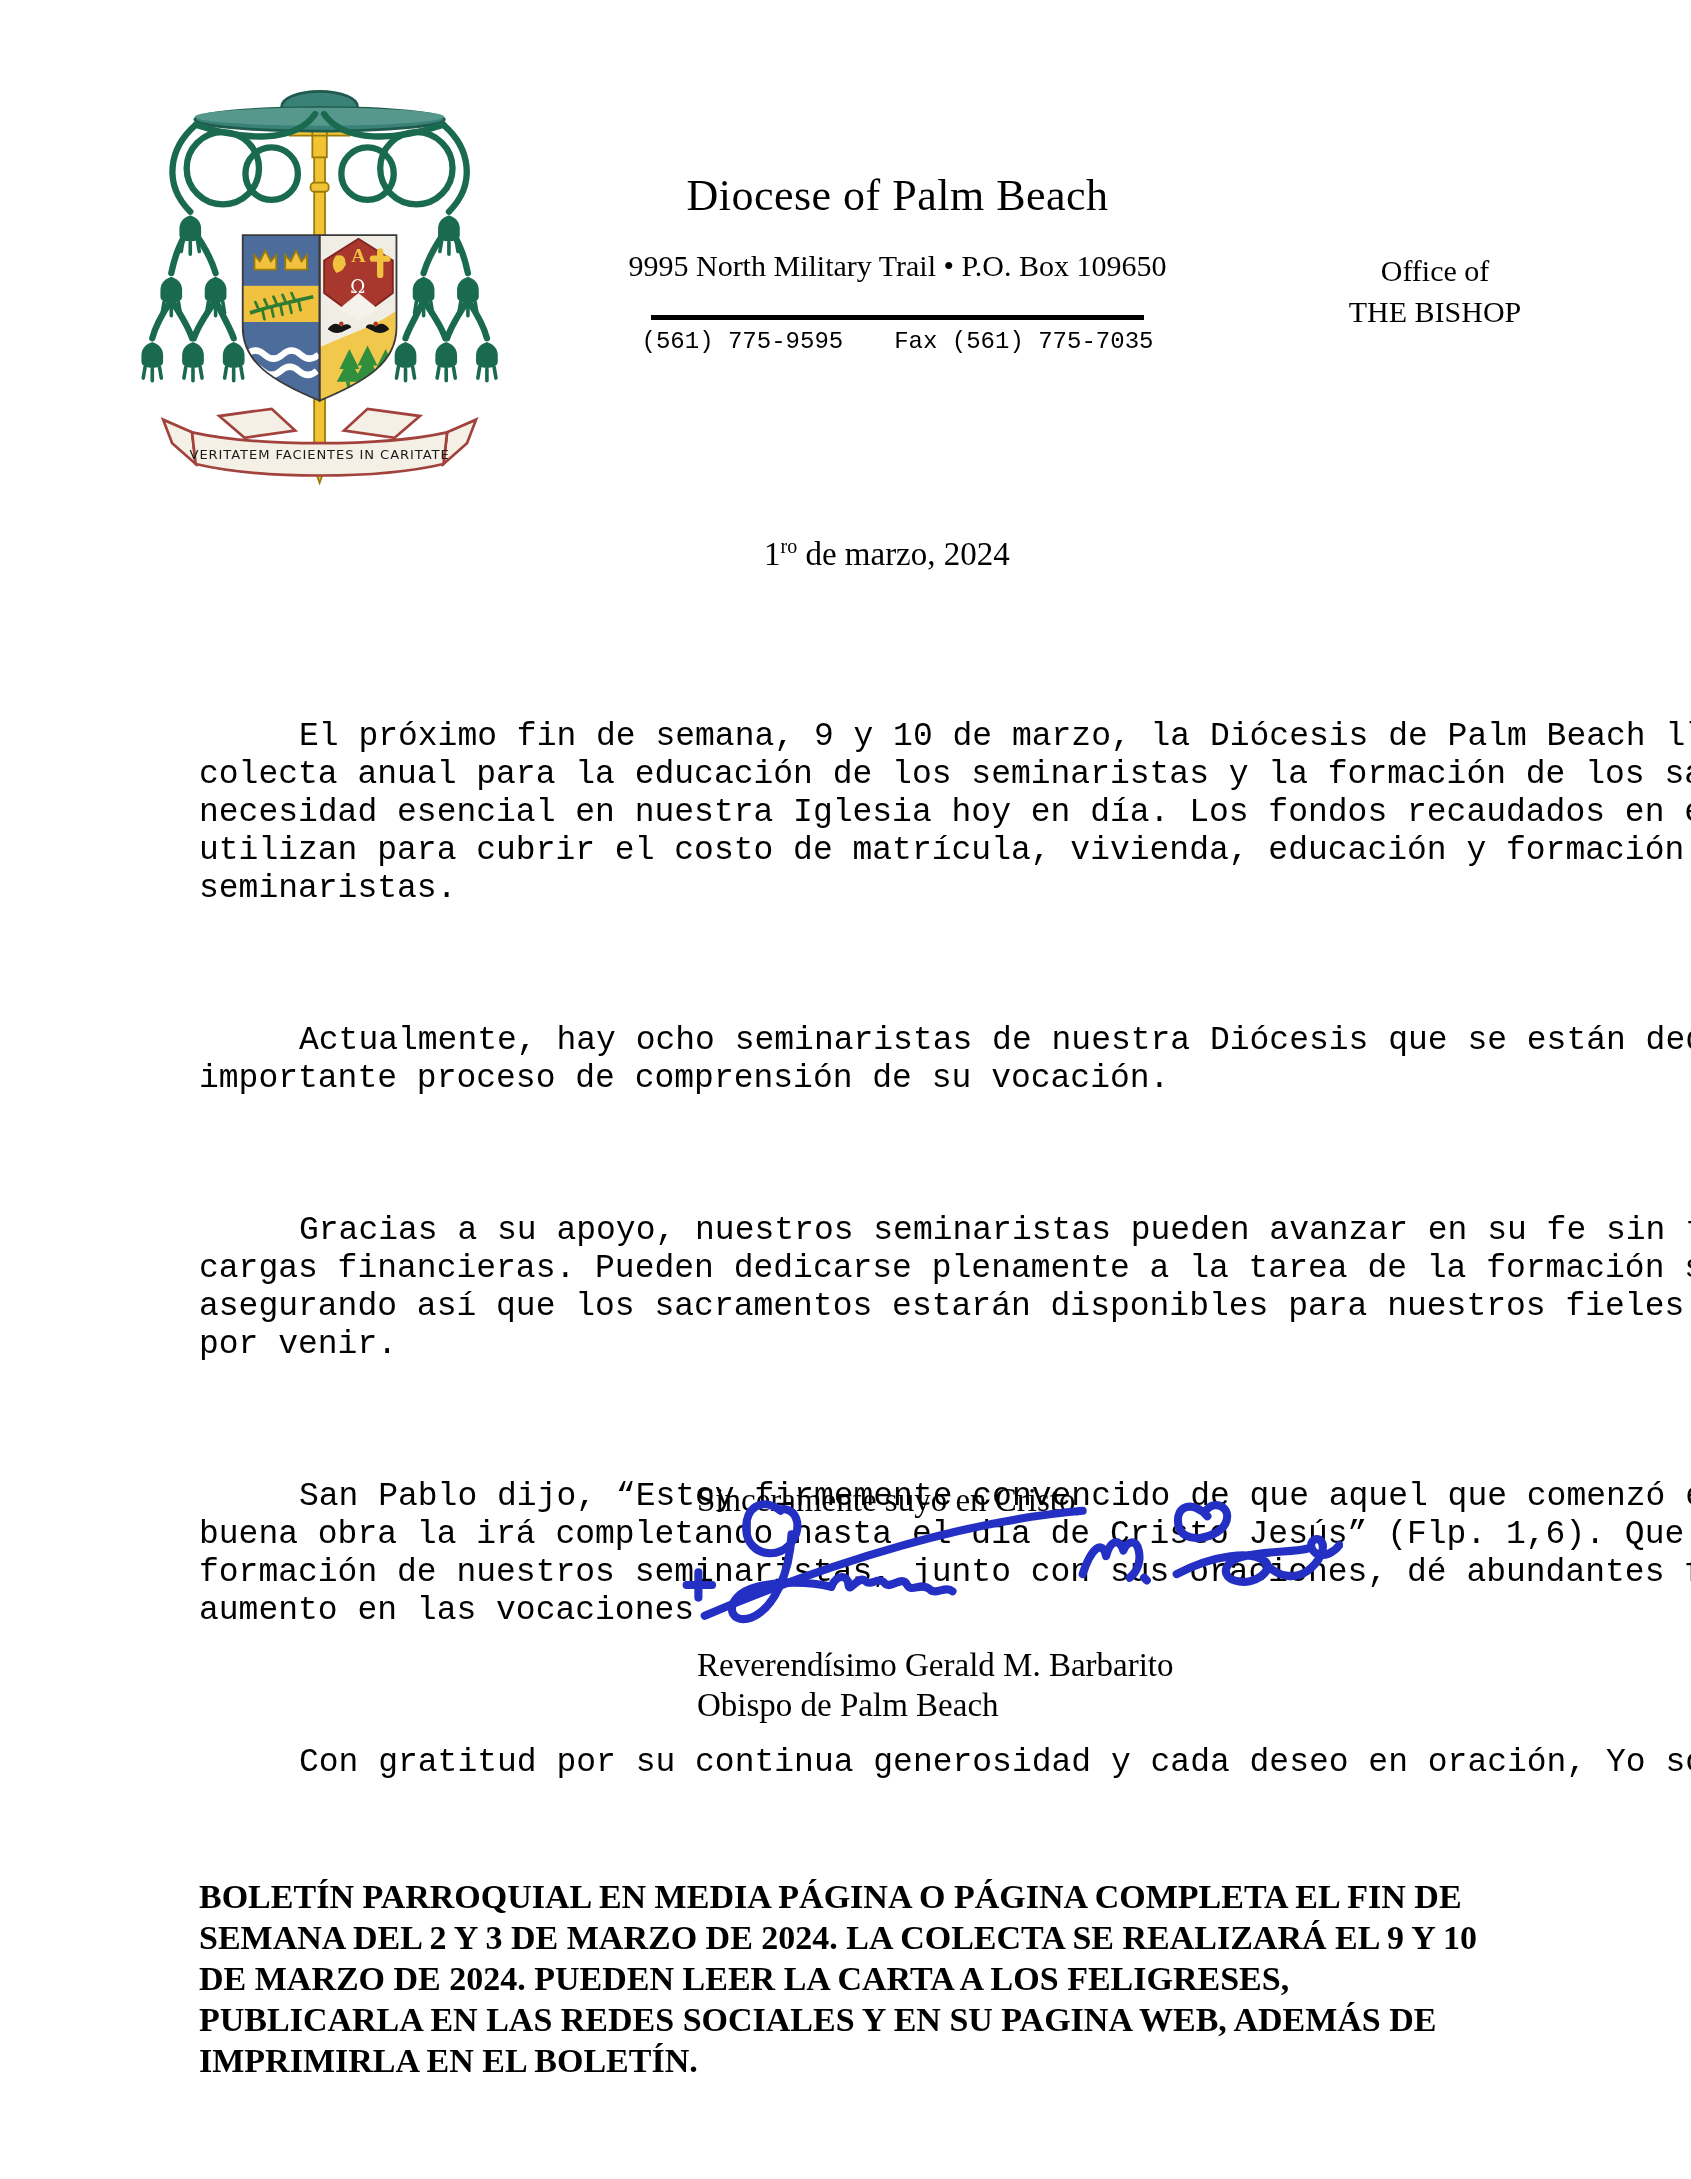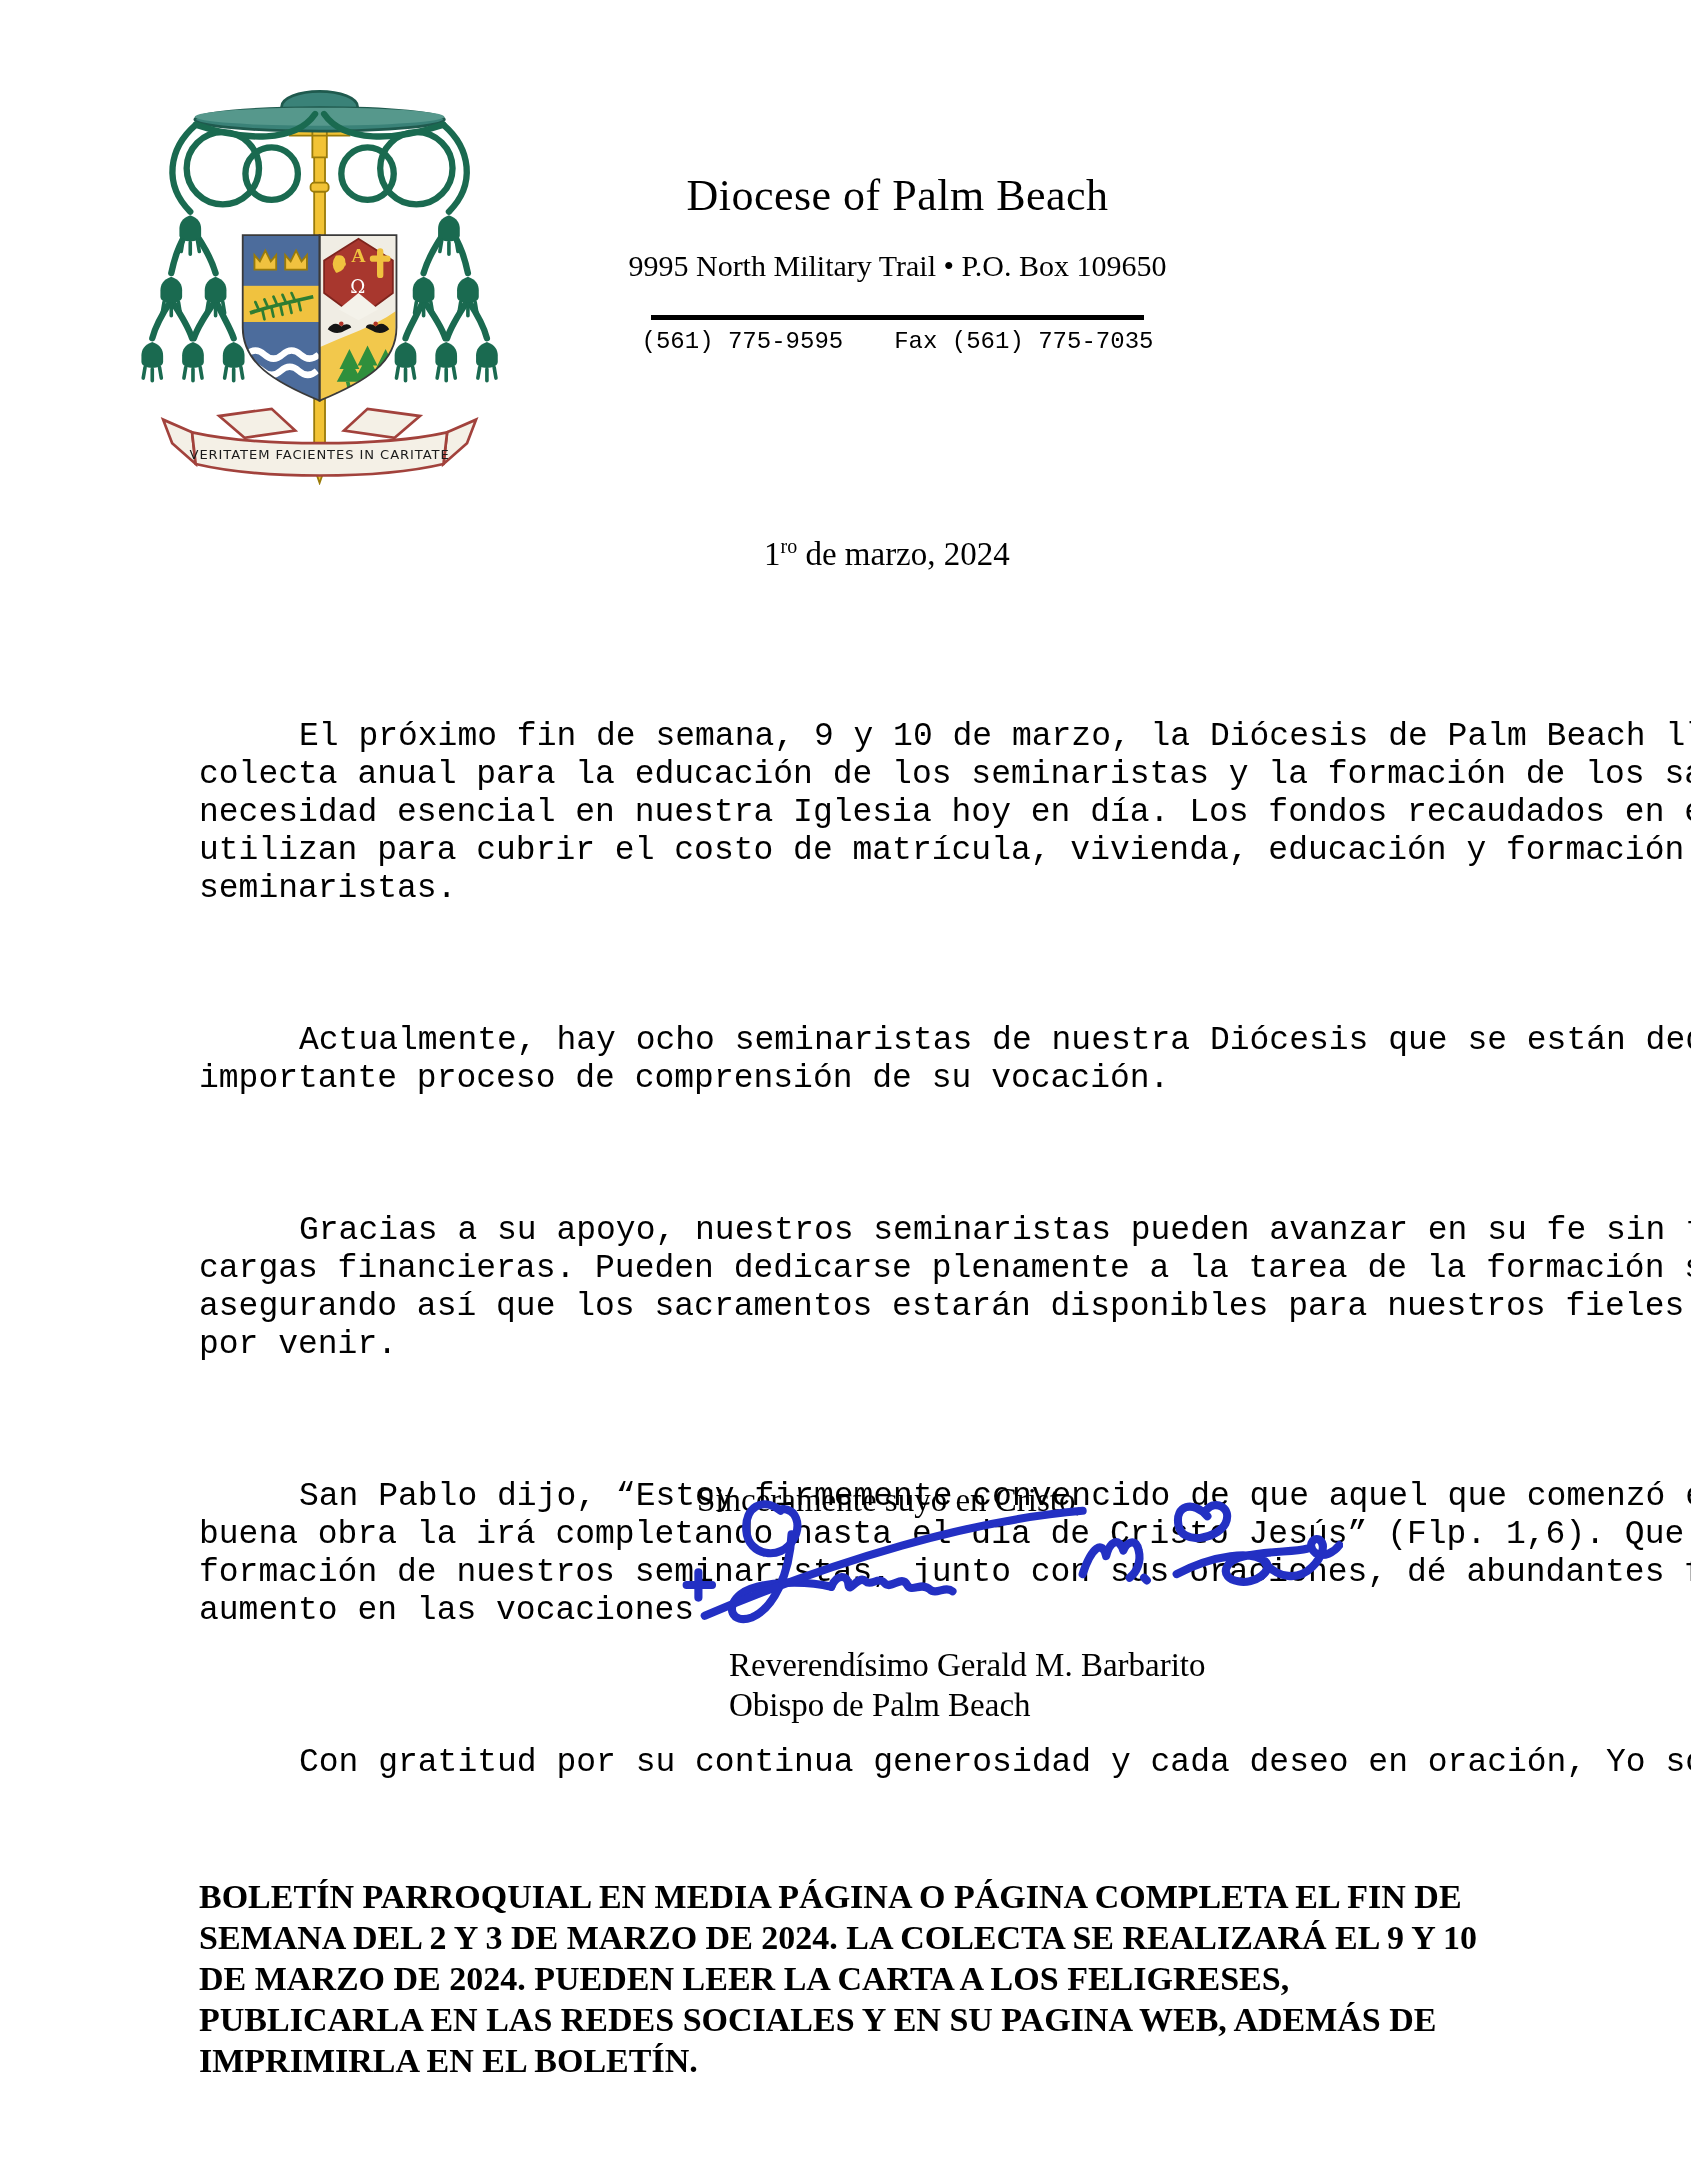--- a/index.html
+++ b/index.html
@@ -16,21 +16,21 @@
   .phone-gap{display:inline-block;width:51px;}
   .office{left:1313px;top:250px;width:244px;text-align:center;font-size:30px;line-height:41px;}
   
   .date{left:764px;top:536px;font-size:33px;}
   .date sup{font-size:20px;vertical-align:super;line-height:0;}
   .body{left:199px;top:604px;font-size:33px;line-height:38px;white-space:pre;}
   .para{margin-top:38px;text-indent:100px;font-family:Liberation Mono, monospace;}
   .salutation{text-indent:0;}
   .closing{left:697px;top:1482px;font-size:33px;}
   .sig-svg{left:674px;top:1498px;}
-  .sig-block{left:729px;top:1645px;font-size:33px;line-height:40px;}
+  .sig-block{left:697px;top:1645px;font-size:33px;line-height:40px;}
   
   .note{left:199px;top:1794px;font-size:34px;line-height:41px;font-weight:bold;white-space:pre;}
   .note .u{text-decoration:underline;text-decoration-thickness:4.5px;text-underline-offset:6.3px;}
 </style>
 </head>
 <body>
 
 <div class="page">
 
   <svg class="abs crest" viewBox="0 0 408 444" xmlns="http://www.w3.org/2000/svg">
@@ -132,20 +132,24 @@
 
   <div class="abs head-center">
     <div class="brand-title">Diocese of Palm Beach</div>
     <div class="addr">
       <div>9995 North Military Trail • P.O. Box 109650</div>
     </div>
     <div class="divider"></div>
     <div class="phone-row"><span>(561) 775-9595</span><span class="phone-gap"></span><span>Fax (561) 775-7035</span></div>
   </div>
 
+  <div class="abs office">
+    <div>Office of</div>
+    <div>THE BISHOP</div>
+  </div>
 
   <div class="abs date"><span>1</span><sup>ro</sup><span> de marzo, 2024</span></div>
 
   <div class="abs body">
     <div class="para">El próximo fin de semana, 9 y 10 de marzo, la Diócesis de Palm Beach llevará a cabo su
 colecta anual para la educación de los seminaristas y la formación de los sacerdotes, que es una
 necesidad esencial en nuestra Iglesia hoy en día. Los fondos recaudados en esta colecta se
 utilizan para cubrir el costo de matrícula, vivienda, educación y formación pastoral de nuestros
 seminaristas.</div>
     <div class="para">Actualmente, hay ocho seminaristas de nuestra Diócesis que se están dedicando a este

